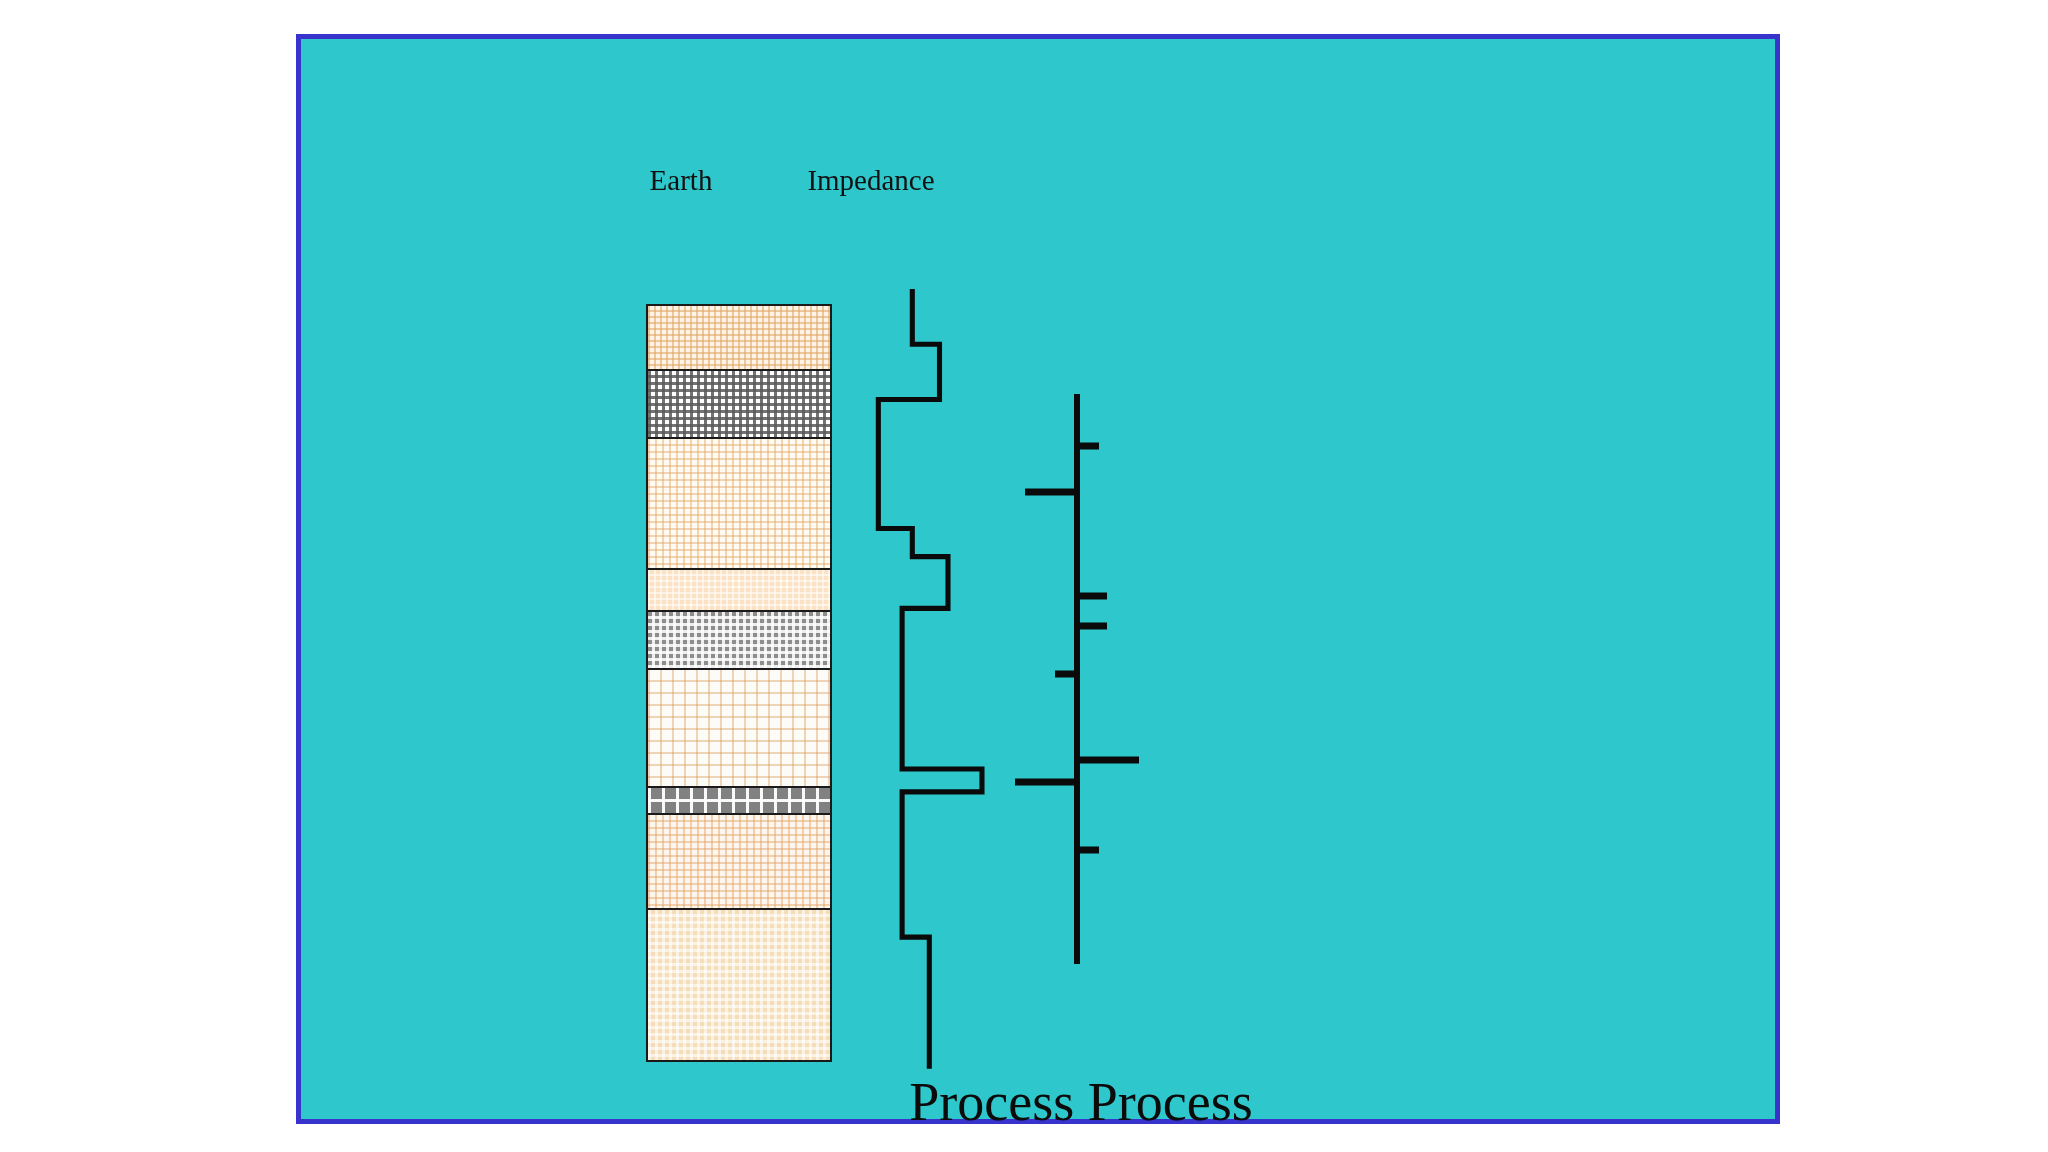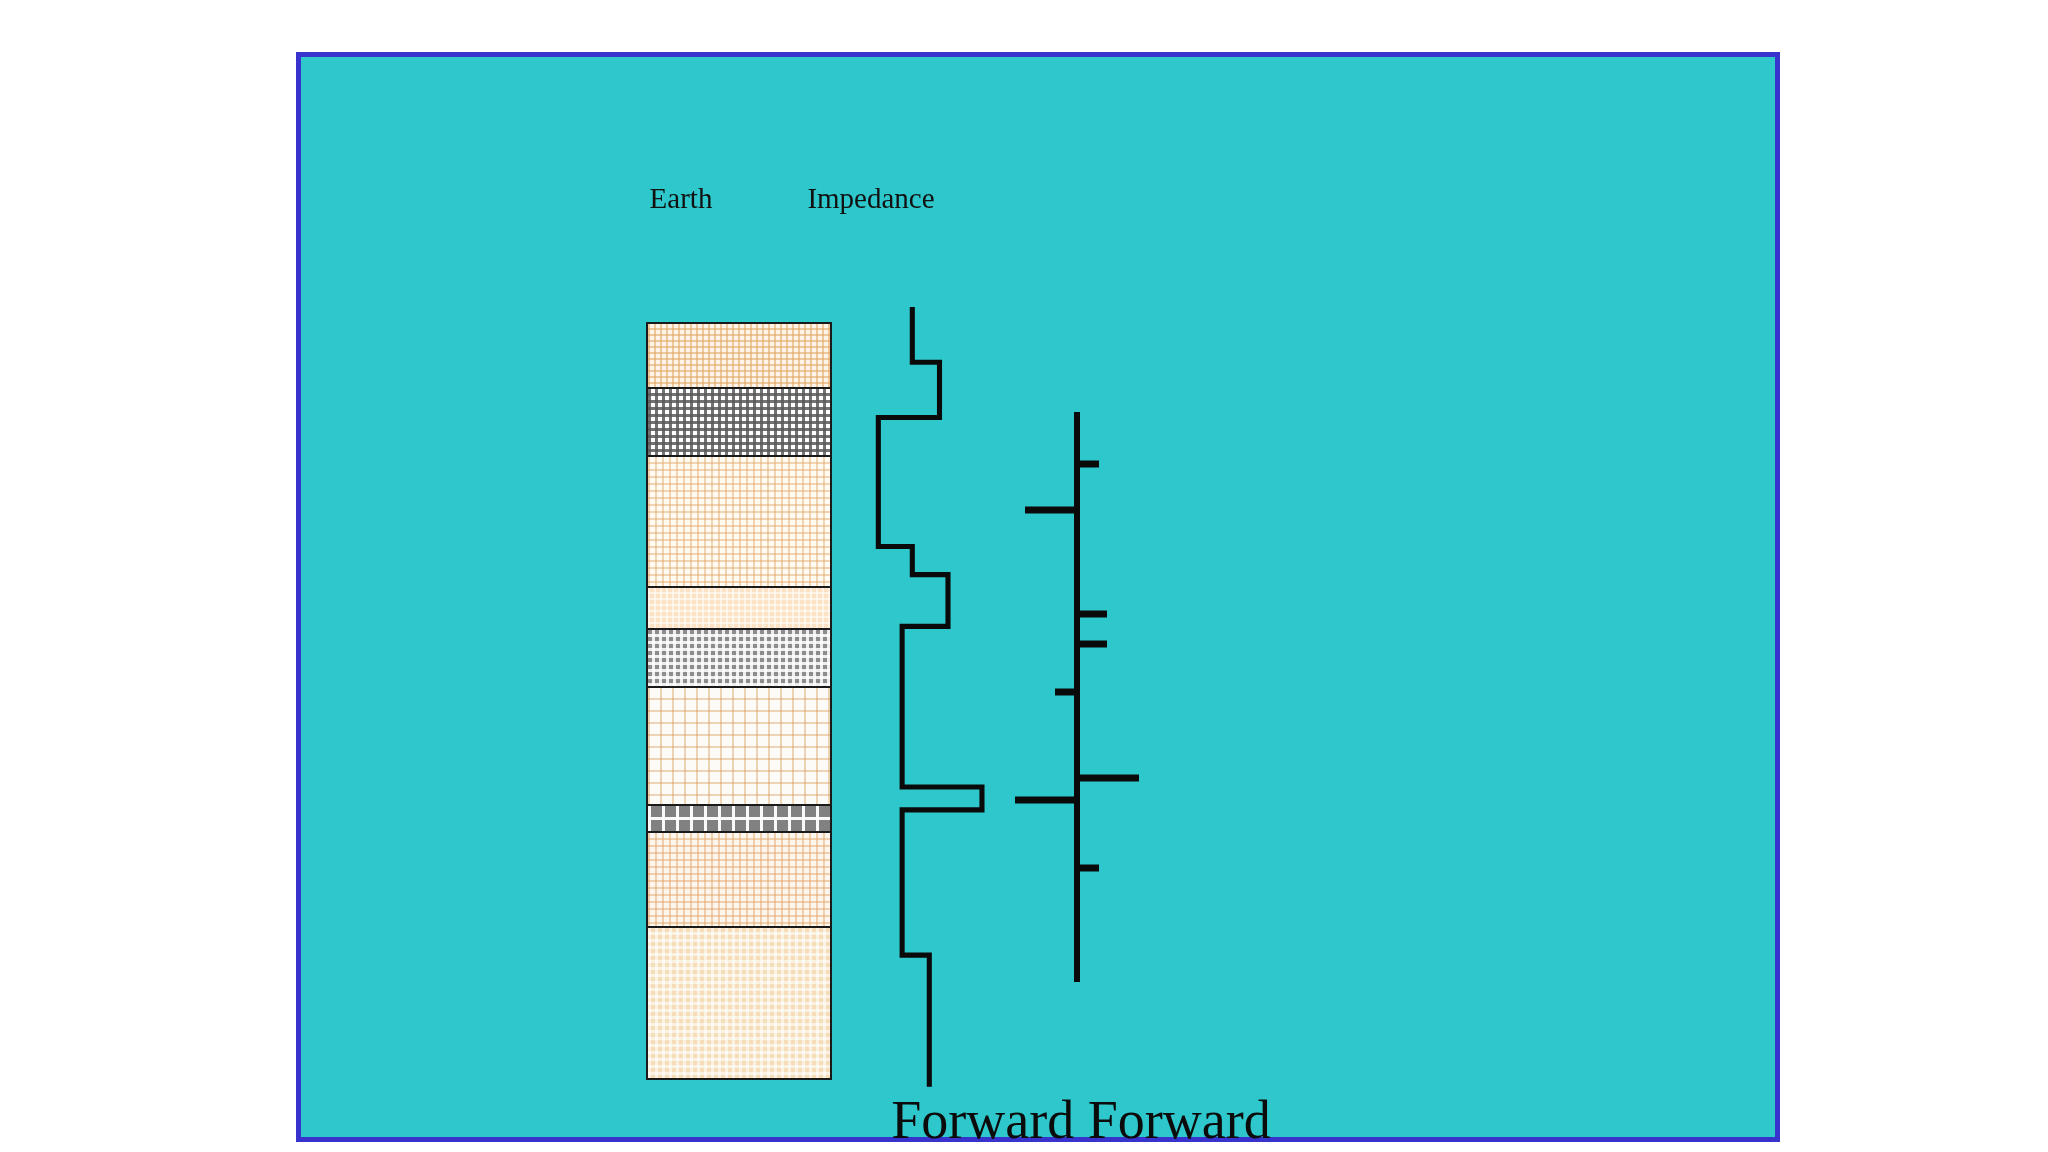--- a/index.html
+++ b/index.html
@@ -2,21 +2,21 @@
 <html><head>
 <meta charset="utf-8">
 <style>
   html,body{margin:0;padding:0;background:#ffffff;}
   body{width:2048px;height:1152px;font-family:"Liberation Serif",serif;}
 
   #stage{position:relative;width:2048px;height:1152px;overflow:hidden;background:#ffffff;}
 
   
   #panel{
-    position:absolute;left:296px;top:52px;width:1484px;height:1090px;
+    position:absolute;left:296px;top:34px;width:1484px;height:1090px;
     background:#2ec8cc;
     border:5px solid #3833cc;
     box-sizing:border-box;
   }
 
   
   .heading{
     position:absolute;color:#111111;font-size:29px;line-height:33px;
     text-align:center;white-space:pre-line;font-family:"Liberation Serif",serif;
   }
@@ -151,16 +151,16 @@
             <line class="spike" x1="56" x2="86" y1="202" y2="202"></line>
             <line class="spike" x1="56" x2="86" y1="232" y2="232"></line>
             <line class="spike" x1="56" x2="34" y1="280" y2="280"></line>
             <line class="spike" x1="56" x2="118" y1="366" y2="366"></line>
             <line class="spike" x1="56" x2="-6" y1="388" y2="388"></line>
             <line class="spike" x1="56" x2="78" y1="456" y2="456"></line>
           </g>
       </svg>
     </div>
 
-    <div id="title">Forward Forward</div>
+    <div id="title">Process Process</div>
 
   </div>
 </div>
 
 </body></html>

